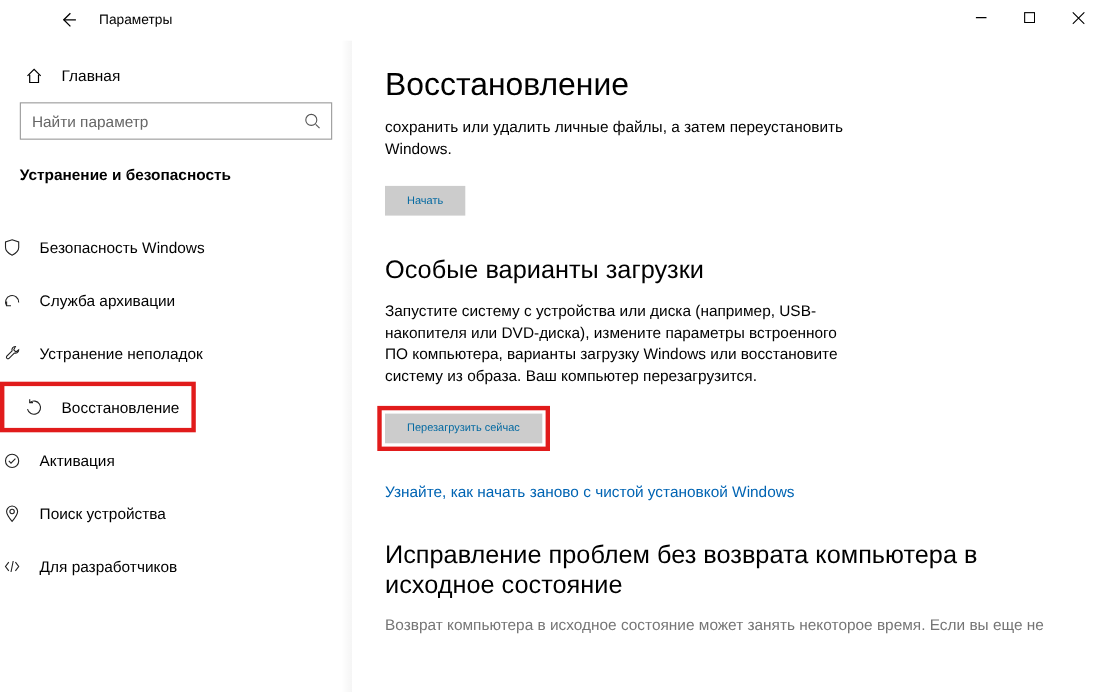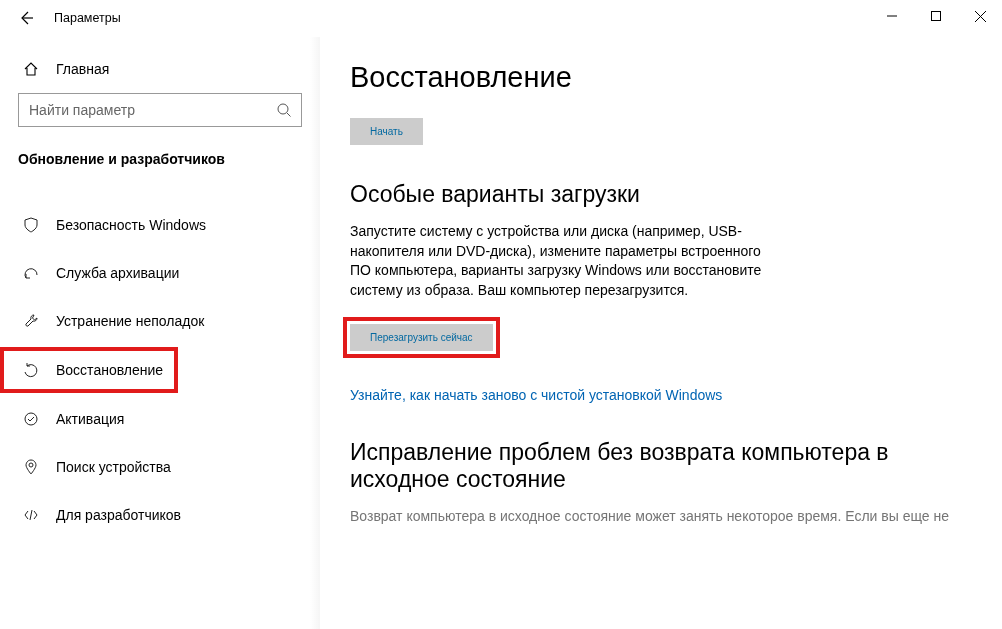--- a/index.html
+++ b/index.html
@@ -14,20 +14,21 @@
     overflow: hidden;
   }
 
   
   .titlebar {
     height: 36px;
     display: flex;
     align-items: center;
     padding-left: 16px;
     border-bottom: 1px solid transparent;
+    margin-left: 36px;
   }
   .titlebar .back-btn {
     width: 20px;
     height: 20px;
     display: flex;
     align-items: center;
     justify-content: center;
     margin-right: 18px;
     cursor: pointer;
   }
@@ -121,21 +122,20 @@
     font-weight: 600;
     font-size: 14px;
     padding: 2px 0 8px 18px;
     margin-bottom: 30px;
   }
 
   .nav-item {
     display: flex;
     align-items: center;
     height: 40px;
-    padding-left: 20px;
     cursor: pointer;
     color: #000;
     box-sizing: border-box;
     margin-bottom: 8px;
     width: 300px;
   }
   .nav-item .icon {
     width: 22px;
     display: flex;
     justify-content: center;
@@ -260,21 +260,21 @@
     <div class="search-box">
       <input type="text" placeholder="Найти параметр" style="">
       <span class="search-icon">
         <svg width="16" height="16" viewBox="0 0 16 16">
           <circle cx="7" cy="7" r="5" stroke-width="1"></circle>
           <path d="M11 11 L14.5 14.5" stroke-width="1"></path>
         </svg>
       </span>
     </div>
 
-    <div class="category-heading">Обновление и разработчиков</div>
+    <div class="category-heading">Устранение и безопасность</div>
 
     <div class="nav-item">
       <span class="icon">
         <svg width="16" height="16" viewBox="0 0 16 16">
             <path d="M8 1 L14 3 V8 C14 12 8 15 8 15 C8 15 2 12 2 8 V3 Z" stroke-width="1"></path>
           </svg>
       </span>
       <span class="label">Безопасность Windows</span>
     </div>
 
@@ -334,20 +334,21 @@
           </svg>
       </span>
       <span class="label">Для разработчиков</span>
     </div>
   </div>
 
   <div class="content">
     <h1>Восстановление</h1>
 
     <div class="section">
+      <p class="desc">сохранить или удалить личные файлы, а затем переустановить Windows.</p>
       <button class="btn">Начать</button>
     </div>
 
     <div class="section">
       <h2>Особые варианты загрузки</h2>
       <p class="desc">Запустите систему с устройства или диска (например, USB-накопителя или DVD-диска), измените параметры встроенного ПО компьютера, варианты загрузку Windows или восстановите систему из образа. Ваш компьютер перезагрузится.</p>
       <button class="btn highlighted">Перезагрузить сейчас</button>
     </div>
 
     <div class="section">

